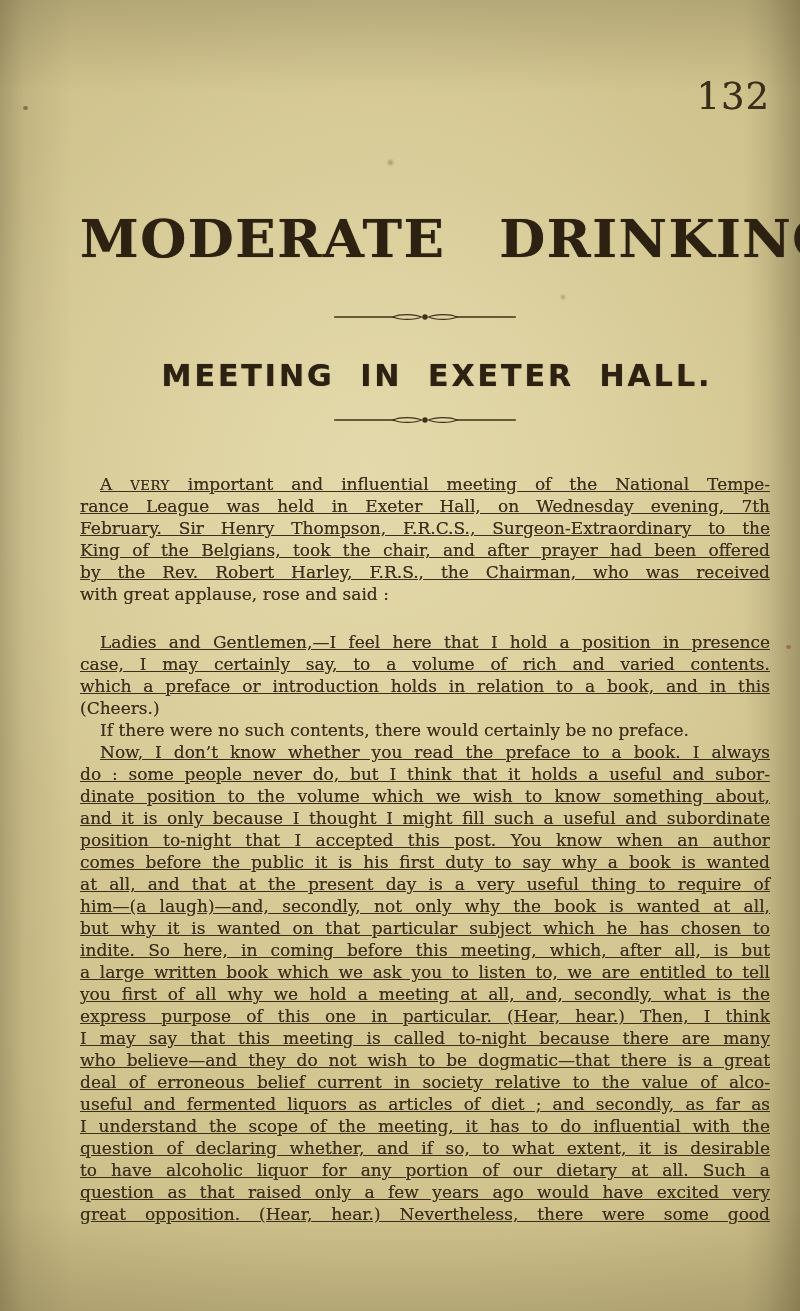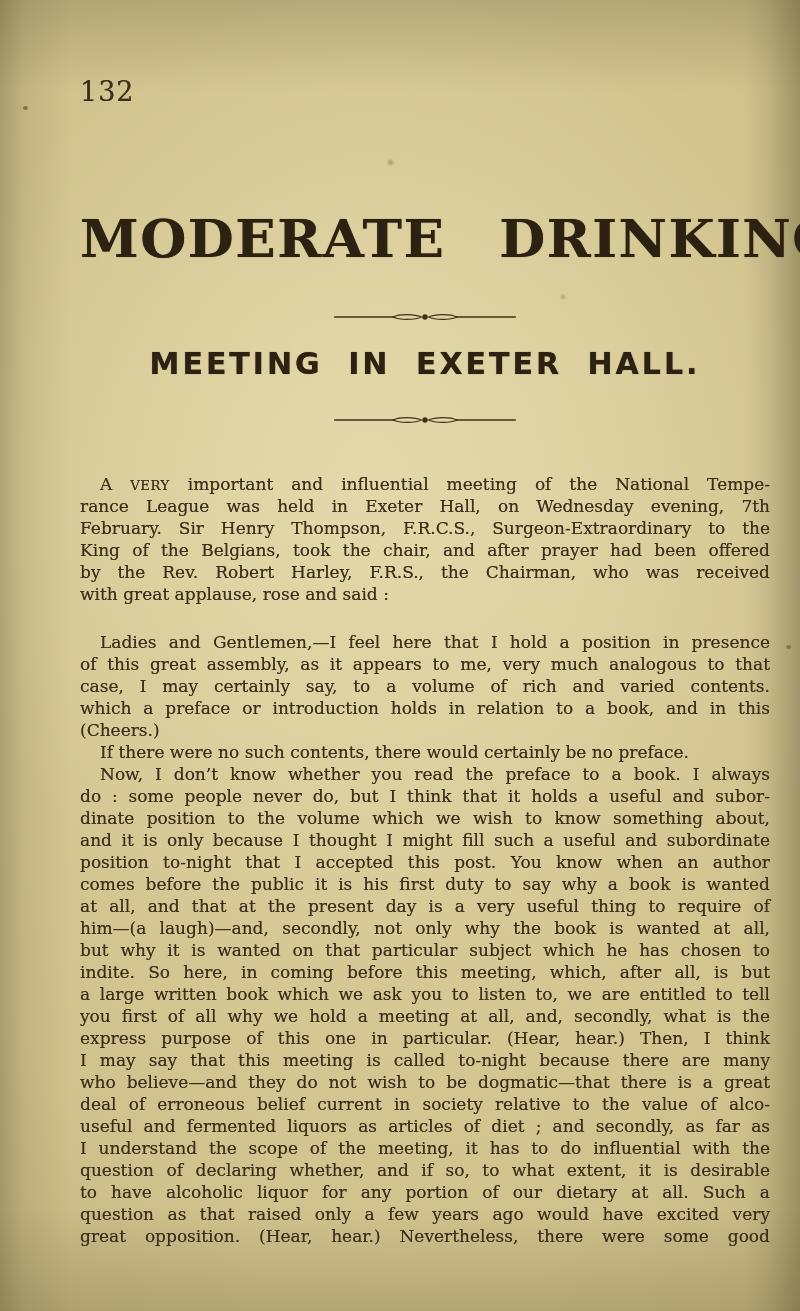--- a/index.html
+++ b/index.html
@@ -13,48 +13,48 @@
     background-image:
       radial-gradient(90% 60% at 46% 36%, rgba(255,249,214,0.28), rgba(255,249,214,0) 62%),
       linear-gradient(to right, rgba(70,58,32,0.28) 0%, rgba(70,58,32,0.10) 3%, rgba(70,58,32,0) 9%, rgba(70,58,32,0) 93%, rgba(70,58,32,0.10) 96%, rgba(82,70,40,0.38) 100%),
       linear-gradient(to bottom, rgba(70,58,32,0.20) 0%, rgba(70,58,32,0) 7%, rgba(70,58,32,0) 92%, rgba(70,58,32,0.18) 100%),
       radial-gradient(120% 95% at 50% 44%, #d9cc99 18%, #cfc28c 55%, #b7a872 88%, #a4965f 100%);
     font-family:"DejaVu Serif", serif;
     color:var(--ink);
   }
   .pagenum{
     position:absolute; top:78px; left:80px; width:690px;
-    text-align:left; font-size:27px; line-height:1; letter-spacing:1px;
+    text-align:right; font-size:37px; line-height:1; letter-spacing:1px;
     color:var(--ink); text-shadow:0 0 0.6px rgba(59,46,27,0.7);
   }
   .title{
     position:absolute; top:212px; left:80px; width:690px; margin:0;
     text-align:center; font-family:"DejaVu Serif", serif; font-weight:bold;
     font-size:53px; line-height:1; letter-spacing:1.5px; word-spacing:34px;
     color:var(--ink-dark); text-shadow:0 0 0.8px rgba(45,34,18,0.8);
     white-space:nowrap;
   }
   .divider{position:absolute; left:334px; width:182px; height:12px;}
   .divider.d1{top:308px;}
   .divider.d2{top:411px;}
   .heading{
-    position:absolute; top:349px; left:80px; width:690px; margin:0;
+    position:absolute; top:349px; left:80px; width:690px; margin:12px;
     text-align:center; font-family:"DejaVu Sans", sans-serif; font-weight:bold;
     font-size:30px; line-height:1; letter-spacing:3px; word-spacing:12px;
     color:var(--ink-dark); text-shadow:0 0 0.8px rgba(45,34,18,0.8);
     white-space:nowrap;
   }
   .bodytext{
     position:absolute; top:473px; left:80px; width:690px;
     font-size:17px; line-height:22px;
     text-shadow:0 0 0.6px rgba(59,46,27,0.65);
   }
   .para{margin:0;}
   .tline{height:22px; text-align:justify;}
-  .tline.just{text-align-last:justify; text-justify:inter-word;}
+  .tline.just{text-align-last:justify; text-justify:inter-word;text-decoration:underline;}
   .tline.ind{text-indent:20px;}
   .sc{font-size:0.78em; letter-spacing:0.5px;}
   .speck{position:absolute; border-radius:50%; pointer-events:none;}
   .speck.s1{left:23px; top:106px; width:5px; height:4px; background:rgba(74,60,34,0.55); filter:blur(0.5px);}
   .speck.s2{left:388px; top:160px; width:5px; height:5px; background:rgba(110,95,60,0.45); filter:blur(1px);}
   .speck.s3{left:786px; top:645px; width:5px; height:4px; background:rgba(130,80,55,0.6); filter:blur(0.5px);}
   .speck.s4{left:561px; top:295px; width:4px; height:4px; background:rgba(90,76,45,0.4); filter:blur(0.8px);}
 </style>
 </head>
 <body>
@@ -91,21 +91,20 @@
       <div class="para">
         <div class="tline just ind"><span>A </span><span class="sc">VERY</span><span> important and influential meeting of the National Tempe-</span></div>
         <div class="tline just"><span>rance League was held in Exeter Hall, on Wednesday evening, 7th</span></div>
         <div class="tline just"><span>February. Sir Henry Thompson, F.R.C.S., Surgeon-Extraordinary to the</span></div>
         <div class="tline just"><span>King of the Belgians, took the chair, and after prayer had been offered</span></div>
         <div class="tline just"><span>by the Rev. Robert Harley, F.R.S., the Chairman, who was received</span></div>
         <div class="tline"><span>with great applause, rose and said :</span></div>
       </div>
       <div class="para" style="margin-top: 26px;">
         <div class="tline just ind"><span>Ladies and Gentlemen,—I feel here that I hold a position in presence</span></div>
-        <div class="tline just"><span>of this great assembly, as it appears to me, very much analogous to that</span></div>
         <div class="tline just"><span>case, I may certainly say, to a volume of rich and varied contents.</span></div>
         <div class="tline just"><span>which a preface or introduction holds in relation to a book, and in this</span></div>
         <div class="tline"><span>(Cheers.)</span></div>
       </div>
       <div class="para">
         <div class="tline ind"><span>If there were no such contents, there would certainly be no preface.</span></div>
       </div>
       <div class="para">
         <div class="tline just ind"><span>Now, I don’t know whether you read the preface to a book. I always</span></div>
         <div class="tline just"><span>do : some people never do, but I think that it holds a useful and subor-</span></div>

